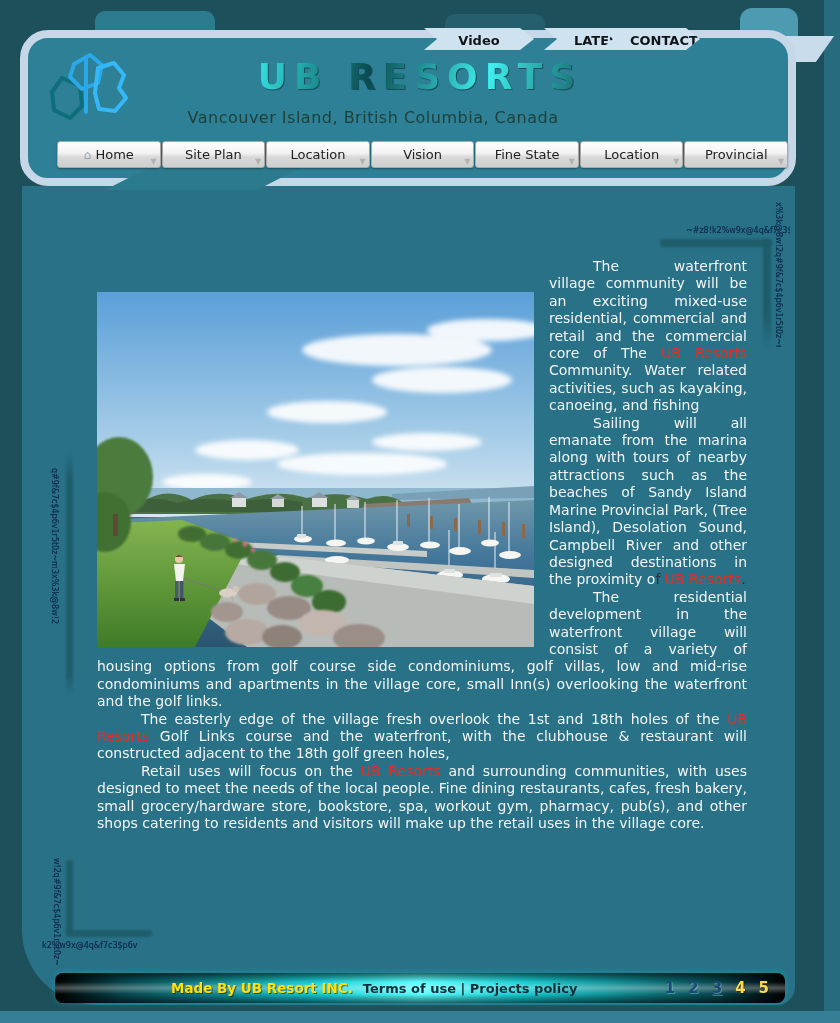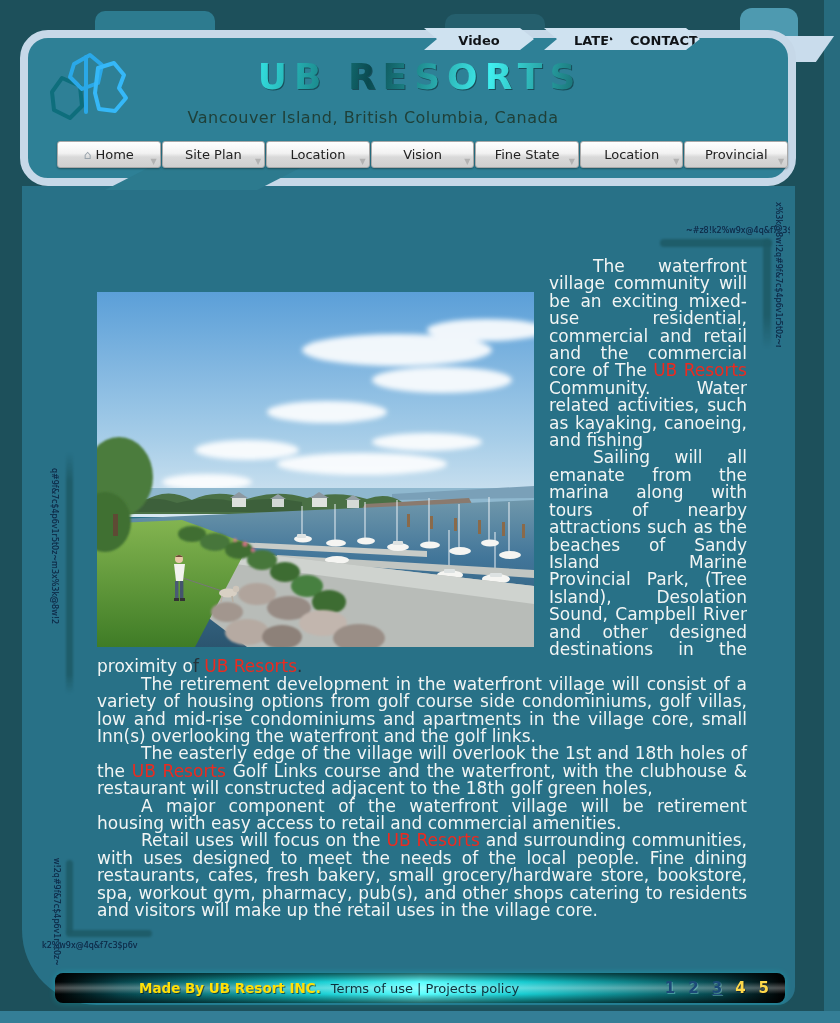--- a/index.html
+++ b/index.html
@@ -81,41 +81,41 @@
     text-shadow:0 0 2px #3f93c8, 0 0 1px #000; filter:blur(.4px); white-space:nowrap; overflow:hidden; }
   .glitch.v { writing-mode:vertical-rl; }
   .g-tr-h { left:686px; top:226px; width:104px; }
   .g-tr-v { left:774px; top:202px; height:145px; }
   .g-left-v { left:50px; top:468px; height:228px; }
   .g-bl-v { left:52px; top:858px; height:108px; }
   .g-bl-h { left:42px; top:941px; width:96px; }
 
   
   .bodytext { position:absolute; left:97px; top:258px; width:650px; z-index:5;
-    color:#f2f5f4; font-size:17px; line-height:17.4px; text-align:justify; }
+    color:#f2f5f4; font-size:14px; line-height:17.4px; text-align:justify; }
   .bodytext p { margin:0; text-indent:44px; }
   .photo-wrap { float:left; width:452px; padding-top:34px; padding-right:15px; margin-bottom:8px; }
   .photo { width:437px; height:355px; display:block; }
   .seg-red { color:#ed2a1f; }
   .seg-dark { color:#26333a; }
 
   
   .footer-bar { position:absolute; left:55px; top:973px; width:730px; height:30px; z-index:8;
     border-radius:8px;
     background:
       linear-gradient(180deg, rgba(0,0,0,.6) 0%, rgba(0,0,0,0) 30%, rgba(255,255,255,.28) 48%, rgba(255,255,255,.28) 52%, rgba(0,0,0,0) 70%, rgba(0,0,0,.6) 100%),
       linear-gradient(90deg, #000 0%, #06444b 9%, #17cdd2 36%, #5cffff 50%, #17cdd2 64%, #06444b 91%, #000 100%);
     box-shadow:0 0 6px rgba(0,255,255,.25);
   }
   .footer-inner { position:absolute; left:0; top:0; width:100%; height:100%;
     display:flex; align-items:center; }
-  .made-by { margin-left:84px; font-size:13.5px; font-weight:bold; color:#ffe008;
+  .made-by { margin-left:116px; font-size:13.5px; font-weight:bold; color:#ffe008;
     text-shadow:1px 1px 0 rgba(0,0,0,.5); white-space:nowrap; }
   .legal { margin-left:10px; font-size:13px; color:#0e2f3a; white-space:nowrap; }
-  .legal span { cursor:pointer; }
+  .legal span { cursor:pointer;font-weight:bold; }
   .pages { position:absolute; right:16px; top:0; height:100%; display:flex; align-items:center; gap:13px;
     font-size:15px; font-weight:bold; }
   .pg-dark { color:#1c4a78; text-shadow:1px 1px 0 rgba(160,240,240,.35); cursor:pointer; }
   .pg-dark.u { text-decoration:underline; }
   .pg-gold { color:#ffd94a; text-shadow:1px 1px 0 rgba(0,0,0,.4); cursor:pointer; }
 </style>
 </head>
 <body>
 
 <div class="right-col"></div>
@@ -337,23 +337,22 @@
           <rect x="83" y="306" width="5" height="3" fill="#333"></rect>
         <ellipse cx="131" cy="301" rx="9" ry="4.6" fill="#d8d0c4"></ellipse>
           <circle cx="139" cy="297" r="3.2" fill="#cfc6ba"></circle>
         <line x1="125" y1="304" x2="124" y2="310" stroke="#b8b0a4" stroke-width="1.6"></line>
         <line x1="135" y1="304" x2="136" y2="310" stroke="#b8b0a4" stroke-width="1.6"></line>
       </g>
     </svg>
   </div>
   <p><span>The waterfront village community will be an exciting mixed-use residential, commercial and retail and the commercial core of The </span><span class="seg-red">UB Resorts</span><span> Community. Water related activities, such as kayaking, canoeing, and fishing</span></p>
   <p><span>Sailing will all emanate from the marina along with tours of nearby attractions such as the beaches of Sandy Island Marine Provincial Park, (Tree Island), Desolation Sound, Campbell River and other designed destinations in the proximity o</span><span class="seg-dark">f </span><span class="seg-red">UB Resorts</span><span class="seg-dark">.</span></p>
-  <p><span>The retirement development in the waterfront village will consist of a variety of housing options from golf course side condominiums, golf villas, low and mid-rise condominiums and apartments in the village core, small Inn(s) overlooking the waterfront and the golf links.</span></p>
-  <p><span>The easterly edge of the village will overlook the 1st and 18th holes of the </span><span class="seg-red">UB Resorts</span><span> Golf Links course and the waterfront, with the clubhouse &amp; restaurant will constructed adjacent to the 18th golf green holes,</span></p>
-  <p><span>A major component of the waterfront village will be retirement housing with easy access to retail and commercial amenities.</span></p>
+  <p><span>The residential development in the waterfront village will consist of a variety of housing options from golf course side condominiums, golf villas, low and mid-rise condominiums and apartments in the village core, small Inn(s) overlooking the waterfront and the golf links.</span></p>
+  <p><span>The easterly edge of the village fresh overlook the 1st and 18th holes of the </span><span class="seg-red">UB Resorts</span><span> Golf Links course and the waterfront, with the clubhouse &amp; restaurant will constructed adjacent to the 18th golf green holes,</span></p>
   <p><span>Retail uses will focus on the </span><span class="seg-red">UB Resorts</span><span> and surrounding communities, with uses designed to meet the needs of the local people.  Fine dining restaurants, cafes, fresh bakery, small grocery/hardware store, bookstore, spa, workout gym, pharmacy, pub(s), and other shops catering to residents and visitors will make up the retail uses in the village core.</span></p>
 </div>
 
 <div class="footer-bar">
   <div class="footer-inner">
     <span class="made-by">Made By UB Resort INC.</span>
     <span class="legal"><span>Terms of use</span><span> | </span><span>Projects policy</span></span>
     <span class="pages">
       <span class="pg-dark">1</span>
       <span class="pg-dark">2</span>

